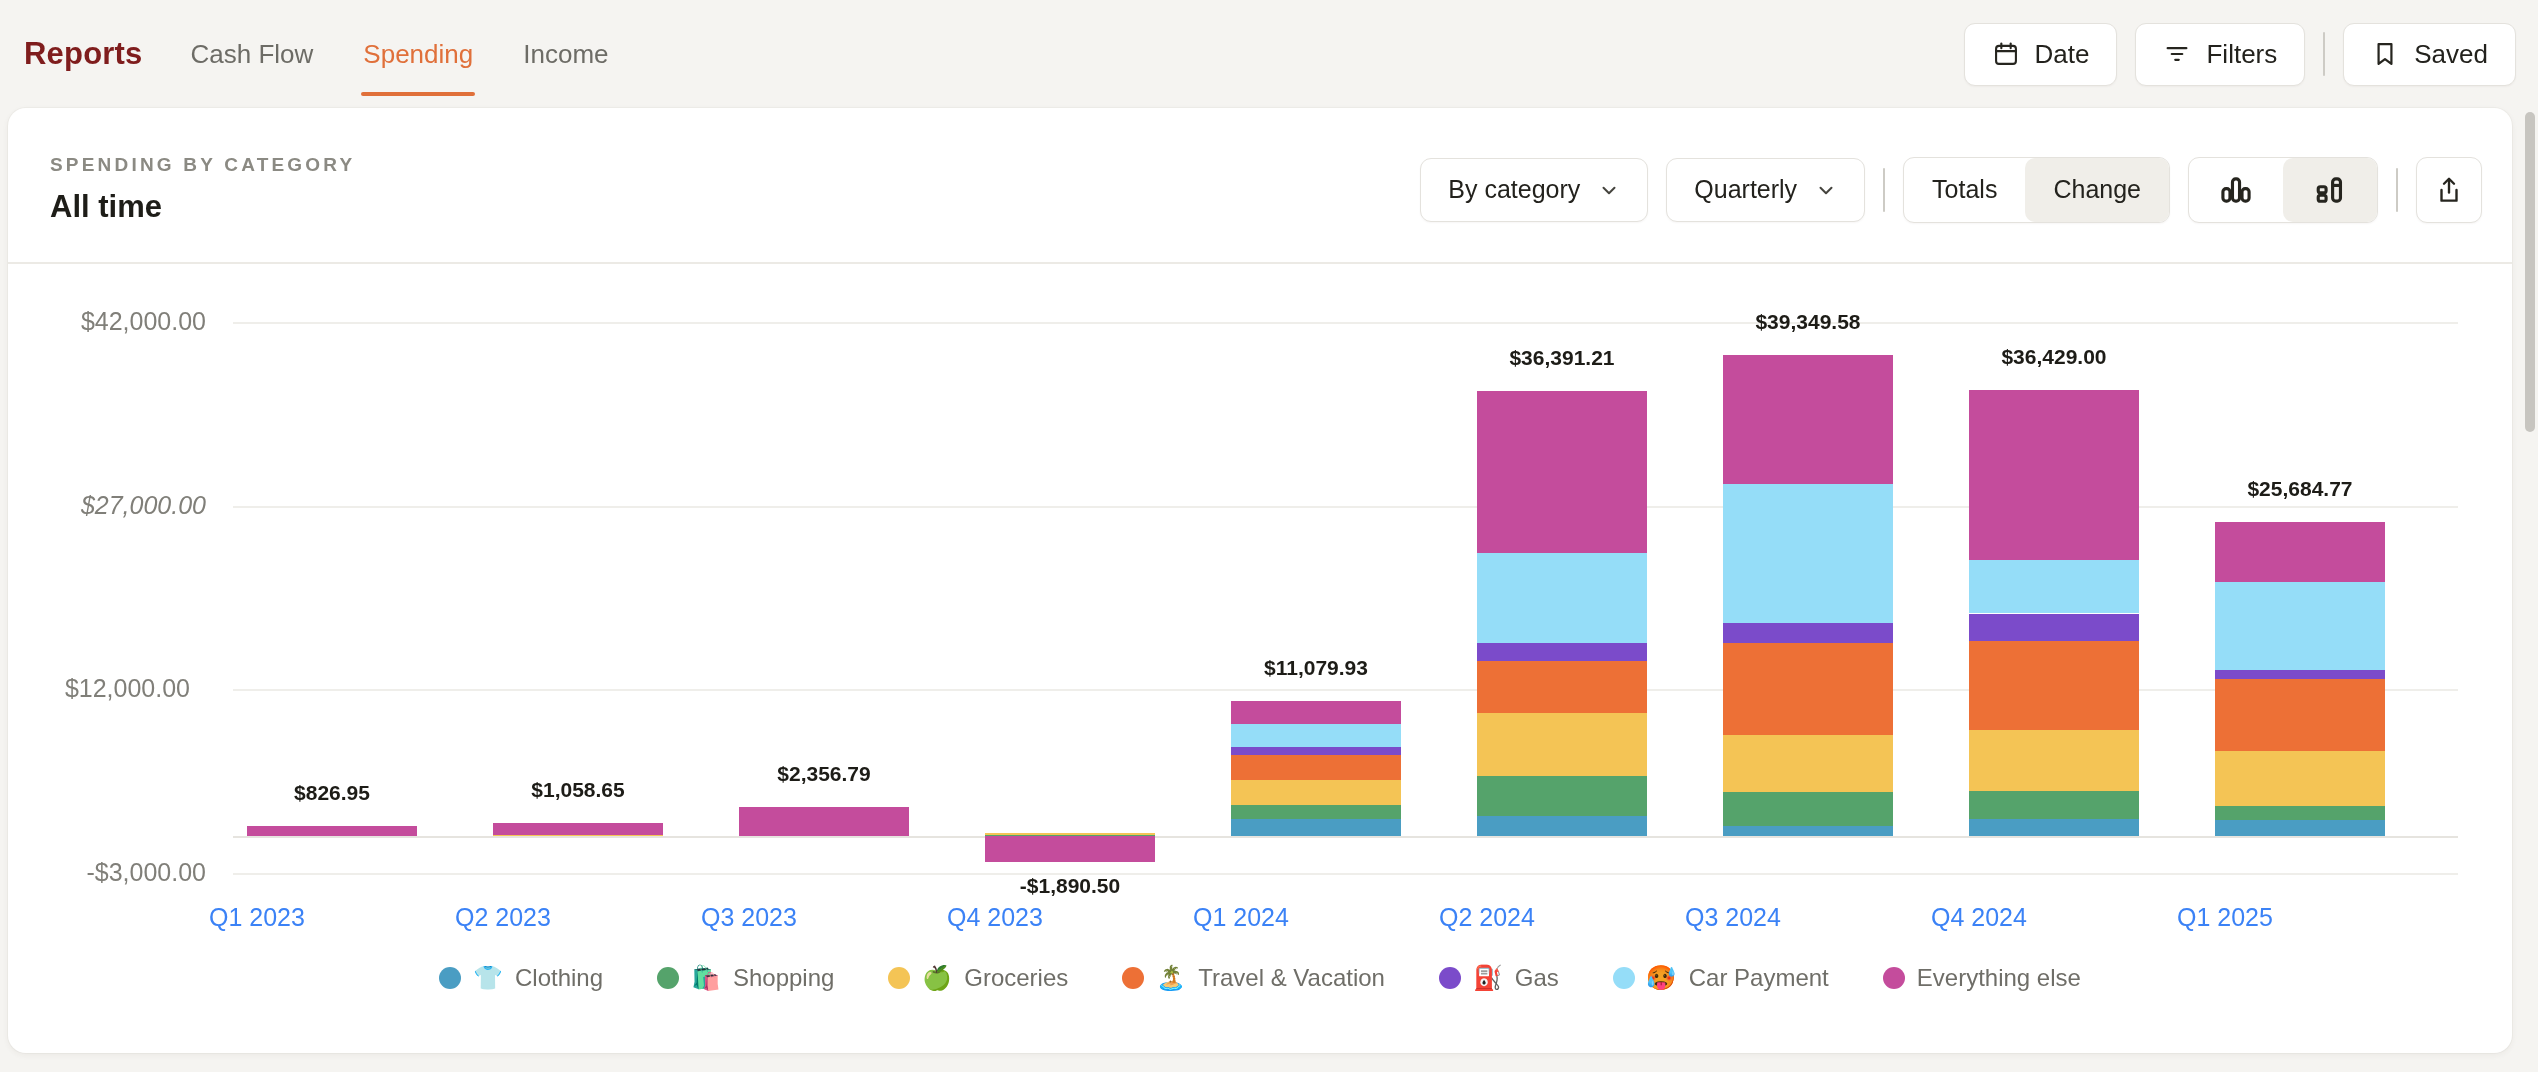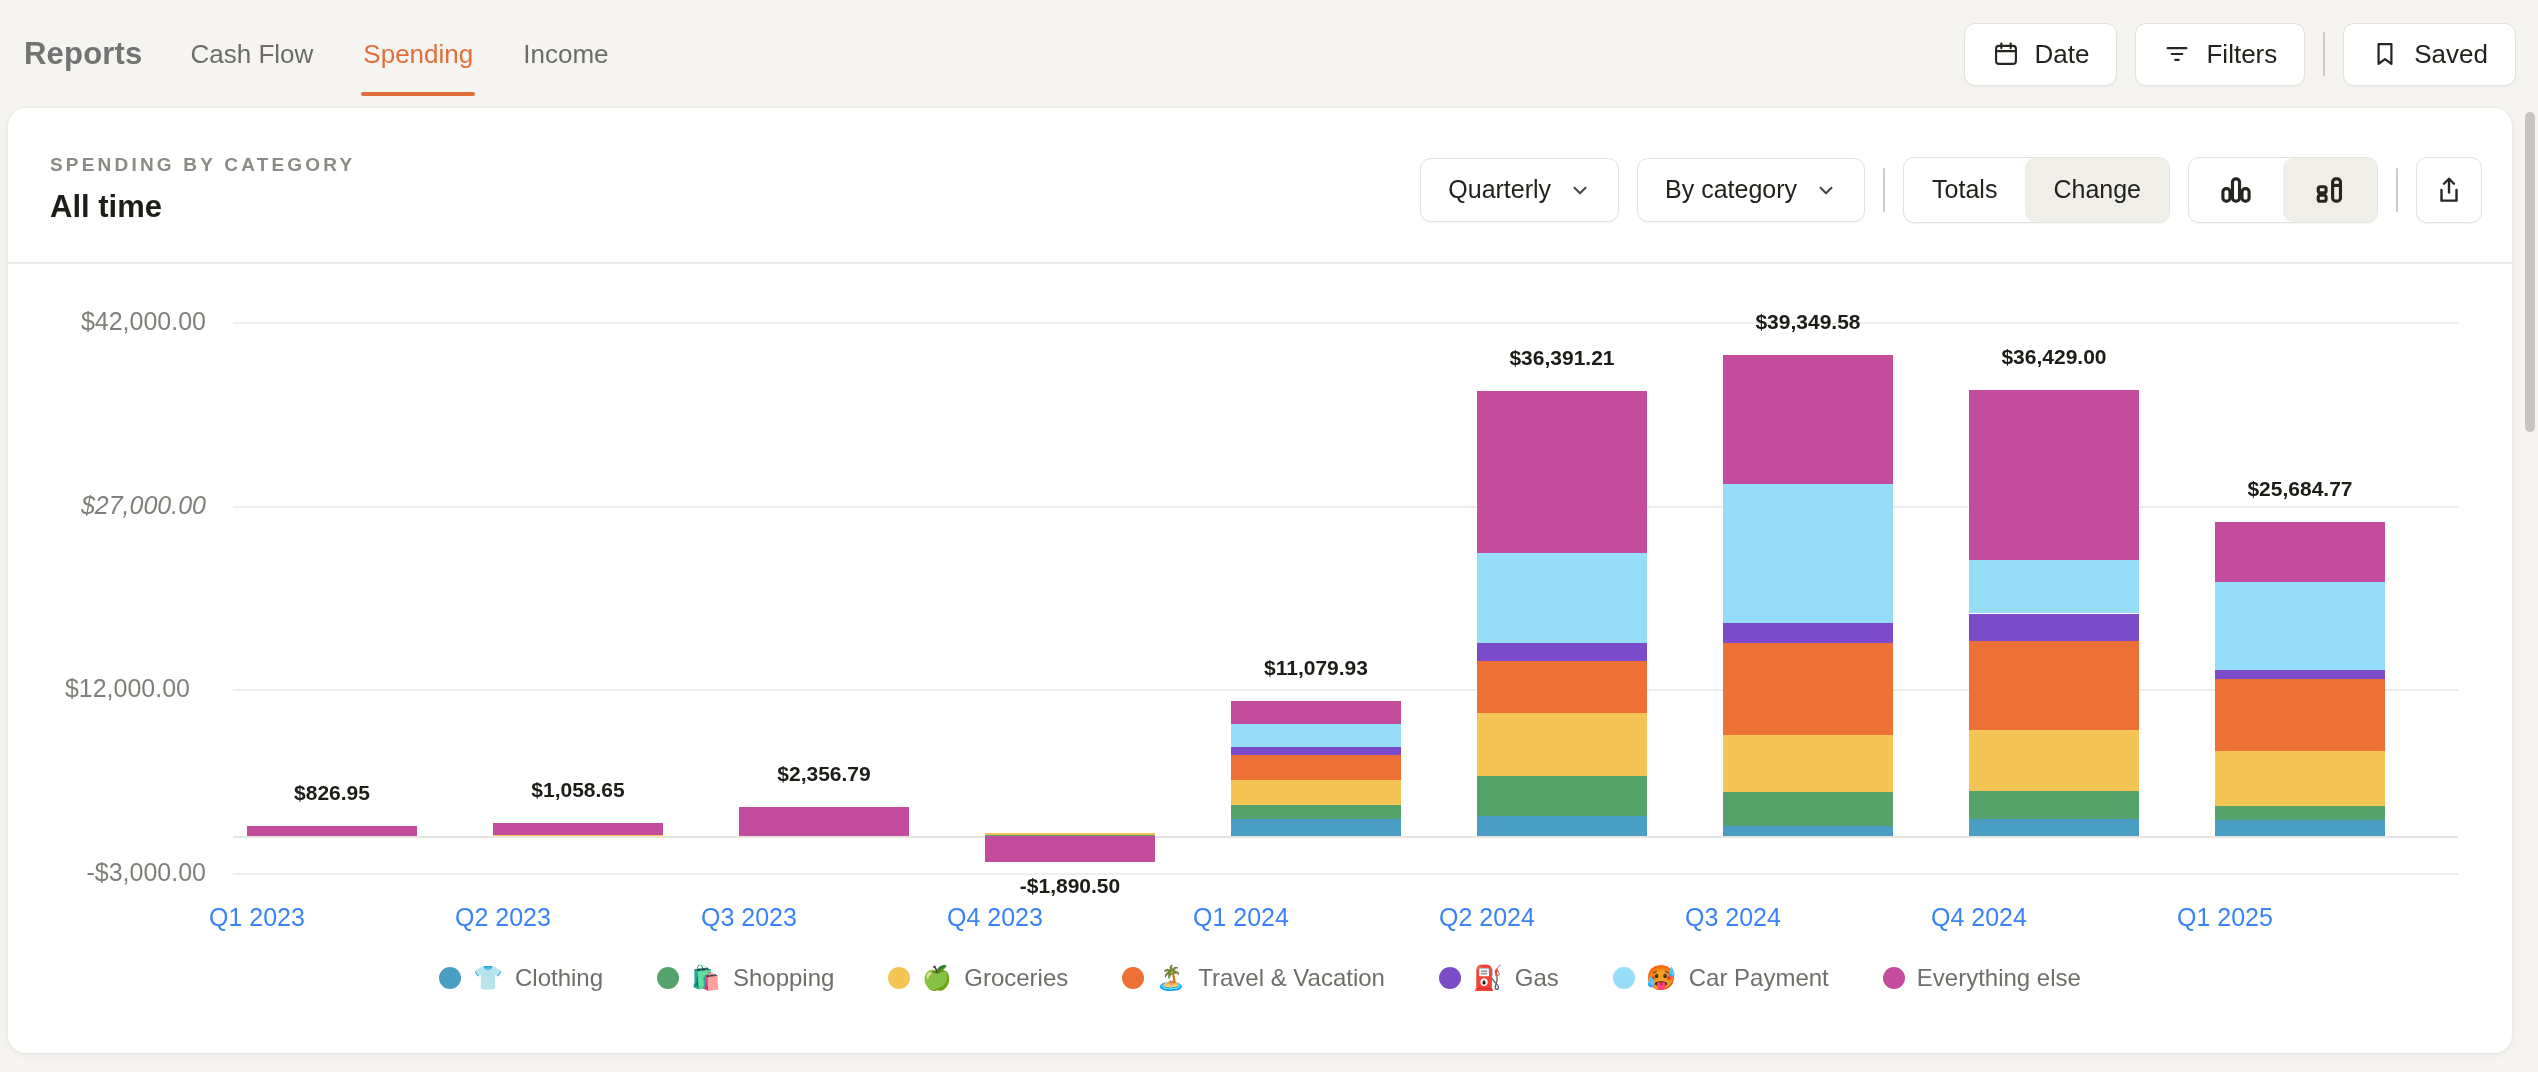--- a/index.html
+++ b/index.html
@@ -6,21 +6,21 @@
     --bg:#f5f4f1; --card:#ffffff; --border:#e4e2dd; --accent:#e0703a;
     --ink:#22211c; --gray:#85847e; --grid:#efeeea; --zero:#e6e4df;
   }
   *{margin:0;padding:0;box-sizing:border-box;}
   html,body{width:2538px;height:1072px;}
   body{background:var(--bg);font-family:"Liberation Sans",sans-serif;color:var(--ink);overflow:hidden;position:relative;}
 
   
   .topbar{height:108px;display:flex;align-items:center;justify-content:space-between;padding:0 22px 0 24px;}
   .topbar-left{display:flex;align-items:center;gap:46px;}
-  .page-title{font-size:31px;font-weight:700;color:#737373;letter-spacing:.2px;}
+  .page-title{font-size:31px;font-weight:700;color:#7f1d1d;letter-spacing:.2px;}
   .tab{font-size:26px;color:#6d6c66;position:relative;cursor:pointer;padding:4px 2px;}
   .tab.active{color:var(--accent);font-weight:500;}
   .tab.active::after{content:"";position:absolute;left:0;right:0;bottom:-22px;height:4px;border-radius:3px;background:var(--accent);}
   .topbar-right{display:flex;align-items:center;gap:18px;}
   .btn{display:inline-flex;align-items:center;gap:15px;background:#fff;border:1px solid var(--border);
        border-radius:11px;height:63px;padding:0 27px;font-size:26px;color:#23221d;
        box-shadow:0 1px 2px rgba(40,38,30,.04);cursor:pointer;}
   .vdiv{width:2px;height:44px;background:#cdcbc5;border-radius:1px;}
   .icon{display:inline-flex;align-items:center;justify-content:center;}
 
@@ -102,29 +102,29 @@
 </header>
 
 <section class="card">
   <div class="card-header">
     <div>
       <div class="eyebrow">SPENDING BY CATEGORY</div>
       <div class="card-title">All time</div>
     </div>
     <div class="controls">
       <button class="btn ctrl-btn">
-        <span>Quarterly</span>
+        <span>By category</span>
         <span class="icon">
           <svg width="22" height="22" viewBox="0 0 24 24" fill="none" stroke="#45443e" stroke-width="2.2" stroke-linecap="round" stroke-linejoin="round">
               <polyline points="6,9.5 12,15.5 18,9.5"></polyline>
             </svg>
         </span>
       </button>
       <button class="btn ctrl-btn">
-        <span>By category</span>
+        <span>Quarterly</span>
         <span class="icon">
           <svg width="22" height="22" viewBox="0 0 24 24" fill="none" stroke="#45443e" stroke-width="2.2" stroke-linecap="round" stroke-linejoin="round">
               <polyline points="6,9.5 12,15.5 18,9.5"></polyline>
             </svg>
         </span>
       </button>
       <div class="vdiv"></div>
       <div class="seg">
         <div class="seg-item">Totals</div>
         <div class="seg-item selected">Change</div>

